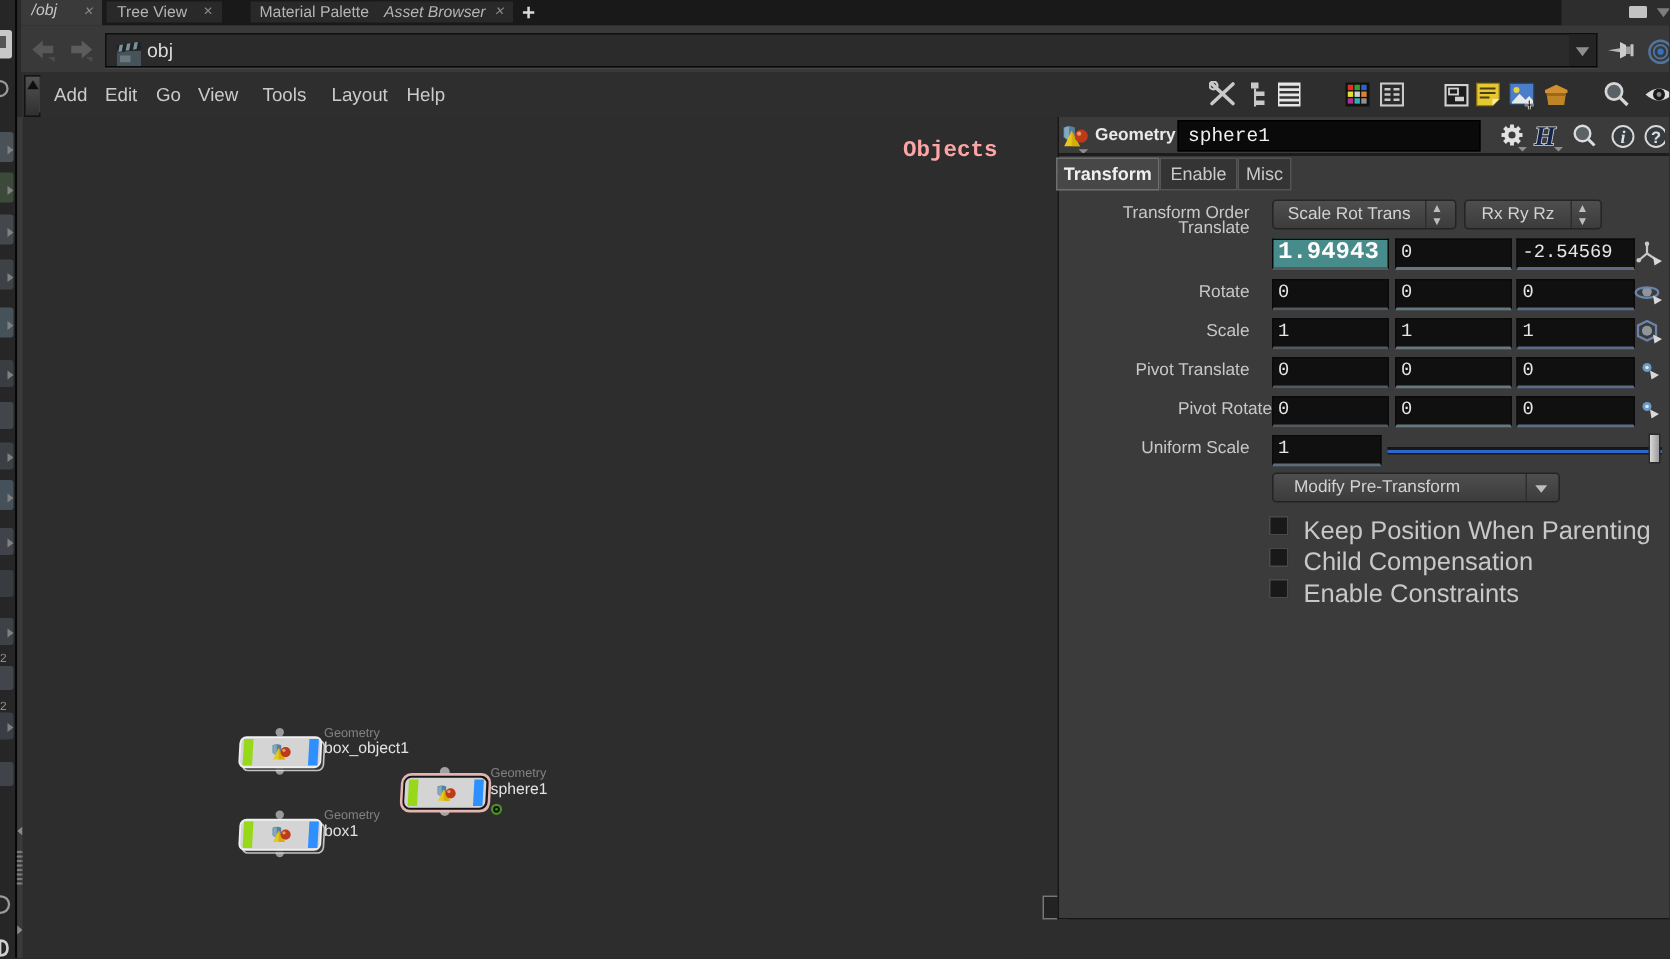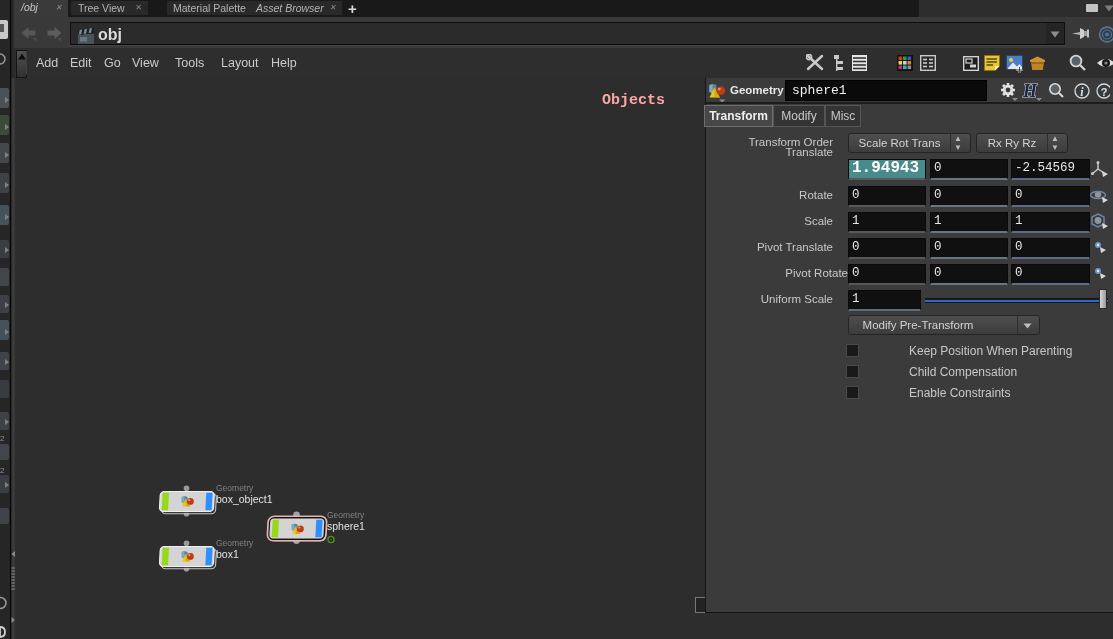--- a/index.html
+++ b/index.html
@@ -1,21 +1,21 @@
 <!DOCTYPE html>
 <html><head><meta charset="utf-8">
 <style>
   html,body{margin:0;padding:0;background:#2d2d2d;overflow:hidden;}
   #root{position:relative;width:1113px;height:639px;overflow:hidden;
         font-family:"Liberation Sans",sans-serif;background:#2d2d2d;}
   .abs{position:absolute;}
   
   #lstrip{left:0;top:0;width:16px;height:639px;background:#2d2d2d;}
   
-  #tabbar{left:14px;top:0;width:905px;height:17px;background:#191919;}
+  #tabbar{left:14px;top:0;width:1027px;height:17px;background:#191919;}
   .tab{position:absolute;top:1px;height:14px;background:#292929;color:#b4b4b4;
        font-size:10.5px;line-height:14px;white-space:nowrap;overflow:hidden;}
   .tab .x{color:#8a8a8a;font-size:8px;position:absolute;right:6px;top:0px;}
   #tab0{top:0;height:17px;background:#3a3a3a;color:#c6c6c6;font-style:italic;line-height:15px;}
   
   #navbar{left:14px;top:17px;width:1099px;height:31px;background:#393939;}
   
   #menubar{left:14px;top:48px;width:1099px;height:30px;background:#2e2e2e;}
   .menuitem{position:absolute;top:0;height:30px;line-height:30px;color:#cbcbcb;font-size:12.5px;}
   
@@ -24,21 +24,21 @@
   #panel{left:705px;top:78px;width:408px;height:535px;background:#3b3b3b;
          border-left:1px solid #161616;border-bottom:1px solid #161616;box-sizing:border-box;}
   .plabel{position:absolute;color:#c8c8c8;font-size:11.5px;text-align:right;right:280px;}
   .pfield{position:absolute;height:18px;background:#101010;border:1px solid #0a0a0a;
           border-bottom:2px solid #5e6d79;color:#e6e6e6;
           font-family:"Liberation Mono",monospace;font-size:12.5px;line-height:17px;padding-left:3px;}
   .pfield.c1{border-bottom-color:#53595d;}
   .pfield.c2{border-bottom-color:#66787e;}
   .pfield.c3{border-bottom-color:#5c6c86;}
   .chk{position:absolute;width:13px;height:13px;background:#191919;border:1px solid #4a4a4a;box-sizing:border-box;}
-  .chklbl{position:absolute;color:#c8c8c8;font-size:12px;margin-left:40px;}
+  .chklbl{position:absolute;color:#c8c8c8;font-size:17px;}
 </style></head>
 <body>
 <div id="root">
   <div class="abs" id="lstrip">
     <svg class="abs" style="left:0;top:0;" width="16" height="639" viewBox="0 0 16 639">
       <rect x="0" y="0" width="10" height="639" fill="#262626"></rect>
       <rect x="10" y="0" width="1.5" height="639" fill="#070707"></rect>
       <rect x="11.5" y="0" width="4.5" height="78" fill="#2a2a2a"></rect>
       <rect x="11.5" y="78" width="4.5" height="561" fill="#3a3a3a"></rect>
       <rect x="-4" y="20" width="12" height="19" rx="2" fill="#c8c8c8"></rect>
@@ -130,21 +130,21 @@
     <svg class="abs" style="left:32px;top:9px;" width="16" height="16" viewBox="0 0 16 16">
         <path d="M8.5 1 L8.5 4.5 L1.5 4.5 L1.5 9.5 L8.5 9.5 L8.5 13 L15.5 7 Z" fill="#5c5c5c"></path>
         <path d="M11 12 l4.5 0 l0 3.5 Z" fill="#4c4c4c"></path>
       </svg>
 
     <div class="abs" style="left:56px;top:5px;width:995px;height:23px;background:#2b2b2b;border:1px solid #0e0e0e;border-bottom-color:#090909;box-shadow:0 1px 0 #454545;box-sizing:border-box;">
       <div class="abs" style="left:975px;top:0;width:18px;height:21px;background:#242424;"></div>
       <svg class="abs" style="left:979px;top:8px;" width="10" height="7" viewBox="0 0 10 7">
           <path d="M0.5 0.5 L9.5 0.5 L5 6.5 Z" fill="#8e8e8e"></path>
         </svg>
-      <div class="abs" style="left:27px;top:3px;color:#dadada;font-size:16px;font-weight:bold;">obj</div>
+      <div class="abs" style="left:27px;top:3px;color:#dadada;font-size:13px;">obj</div>
 
       <svg class="abs" style="left:6px;top:4px;" width="18" height="18" viewBox="0 0 18 18">
         <rect x="1" y="7" width="16" height="10" fill="#46545a"></rect>
         <rect x="1" y="2" width="16" height="5" fill="#1a2428" transform="rotate(-9 9 4.5)"></rect>
         <path d="M3 2 l2.4 0 l-1.6 4.5 l-2.4 0 Z M8 2 l2.4 0 l-1.6 4.5 l-2.4 0 Z M13 2 l2.4 0 l-1.6 4.5 l-2.4 0 Z" fill="#7e9096" transform="rotate(-9 9 4.5)"></path>
         <rect x="3" y="10" width="7" height="4.5" fill="#68787e"></rect>
       </svg>
     </div>
 
     <svg class="abs" style="left:1058px;top:9px;" width="19" height="15" viewBox="0 0 19 15">
@@ -381,21 +381,21 @@
       </g>
 
       <g transform="translate(96,0)">
         <circle cx="8" cy="9" r="7" fill="#343c40" stroke="#d8d8d8" stroke-width="1.3"></circle>
         <text x="8" y="13.5" text-anchor="middle" font-family="Liberation Sans,sans-serif" font-weight="bold" font-size="11" fill="#e0e0e0">?</text>
       </g>
     </svg>
     <div class="abs" style="left:79px;top:2px;width:202px;height:21px;background:#0a0a0a;border:1px solid #000;color:#f0f0f0;font-family:'Liberation Mono',monospace;font-size:13px;line-height:20px;padding-left:6px;box-sizing:border-box;">sphere1</div>
 
     <div class="abs" style="left:-2px;top:27px;width:69px;height:22px;background:#474747;border:1px solid #6e6e6e;box-sizing:border-box;color:#efefef;font-weight:bold;font-size:12px;text-align:center;line-height:21px;">Transform</div>
-    <div class="abs" style="left:67px;top:27px;width:52px;height:22px;background:#343434;border:1px solid #555;box-sizing:border-box;color:#c9c9c9;font-size:12px;text-align:center;line-height:21px;">Modify</div>
+    <div class="abs" style="left:67px;top:27px;width:52px;height:22px;background:#343434;border:1px solid #555;box-sizing:border-box;color:#c9c9c9;font-size:12px;text-align:center;line-height:21px;">Enable</div>
     <div class="abs" style="left:119px;top:27px;width:36px;height:22px;background:#343434;border:1px solid #555;box-sizing:border-box;color:#c9c9c9;font-size:12px;text-align:center;line-height:21px;">Misc</div>
     <div id="rows">
 
       <div class="plabel" style="left:0;width:127px;top:58px;">Transform Order</div>
       <div class="abs" style="left:142px;top:55px;width:123px;height:20px;background:linear-gradient(#4e4e4e,#3c3c3c);border:1px solid #242424;border-radius:3px;box-sizing:border-box;">
         <div class="abs" style="left:0px;top:2.5px;width:101px;text-align:center;color:#d2d2d2;font-size:11.5px;">Scale Rot Trans</div>
         <div class="abs" style="left:101px;top:0;width:1px;height:18px;background:#2e2e2e;"></div>
         <div class="abs" style="left:105px;top:-0.5px;color:#bdbdbd;font-size:8px;line-height:9.5px;">▲<br>▼</div>
       </div>
       <div class="abs" style="left:270px;top:55px;width:92px;height:20px;background:linear-gradient(#4e4e4e,#3c3c3c);border:1px solid #242424;border-radius:3px;box-sizing:border-box;">

